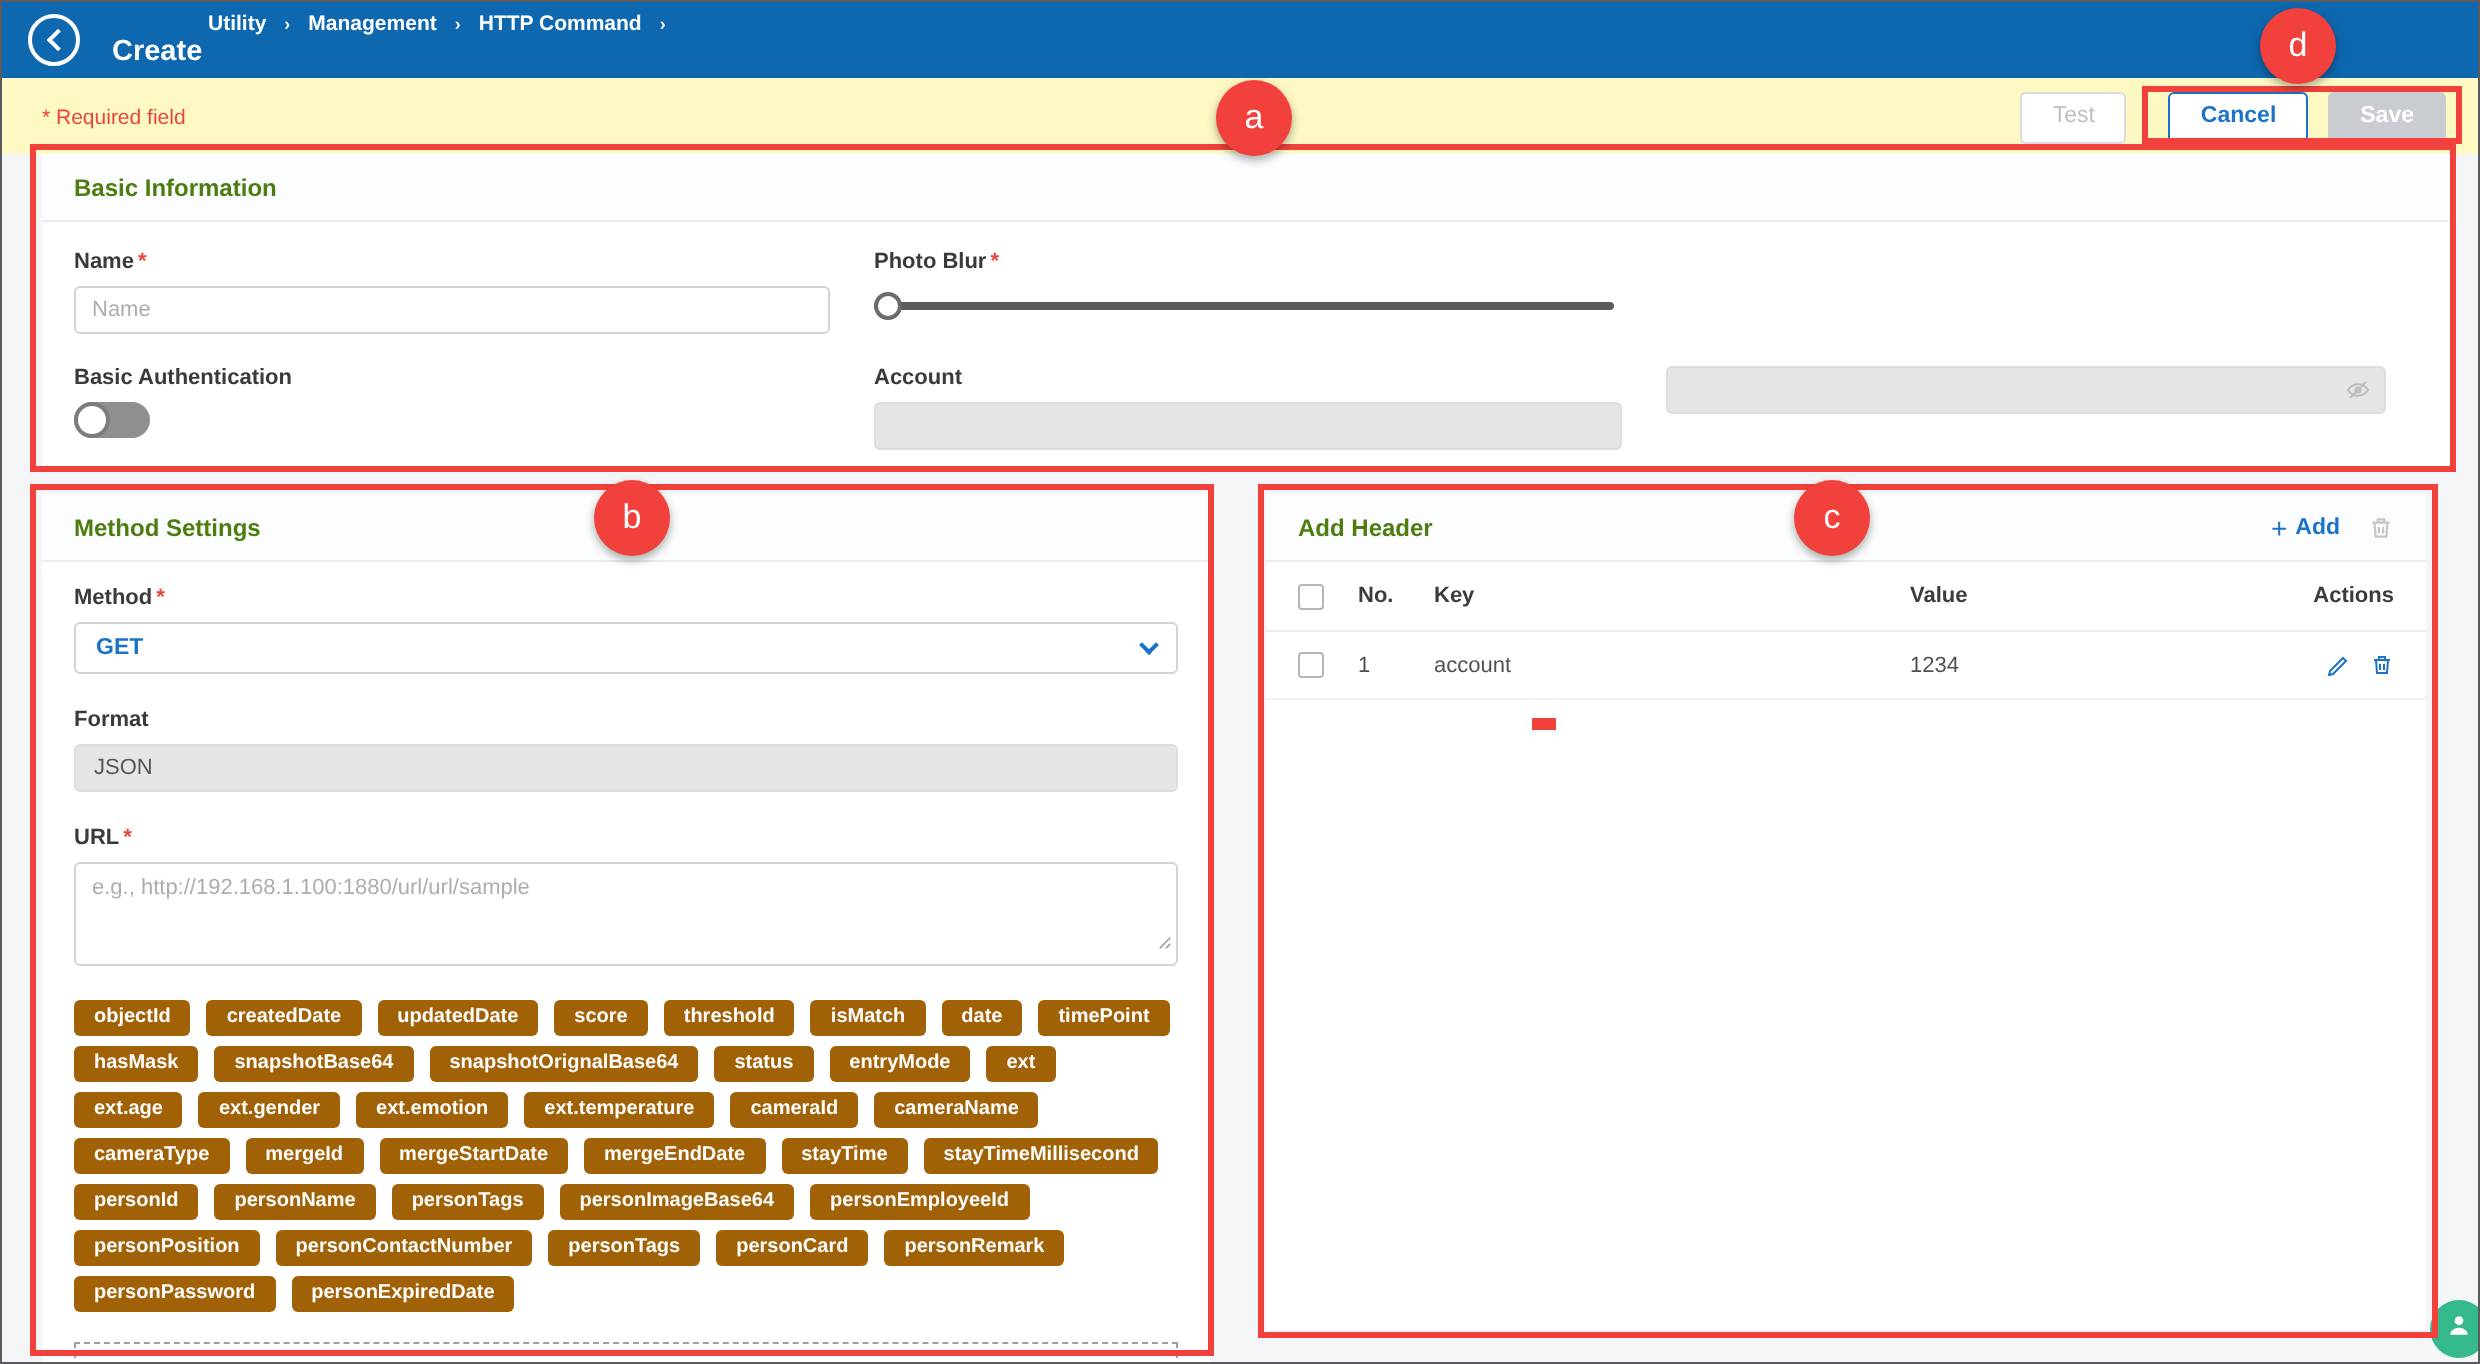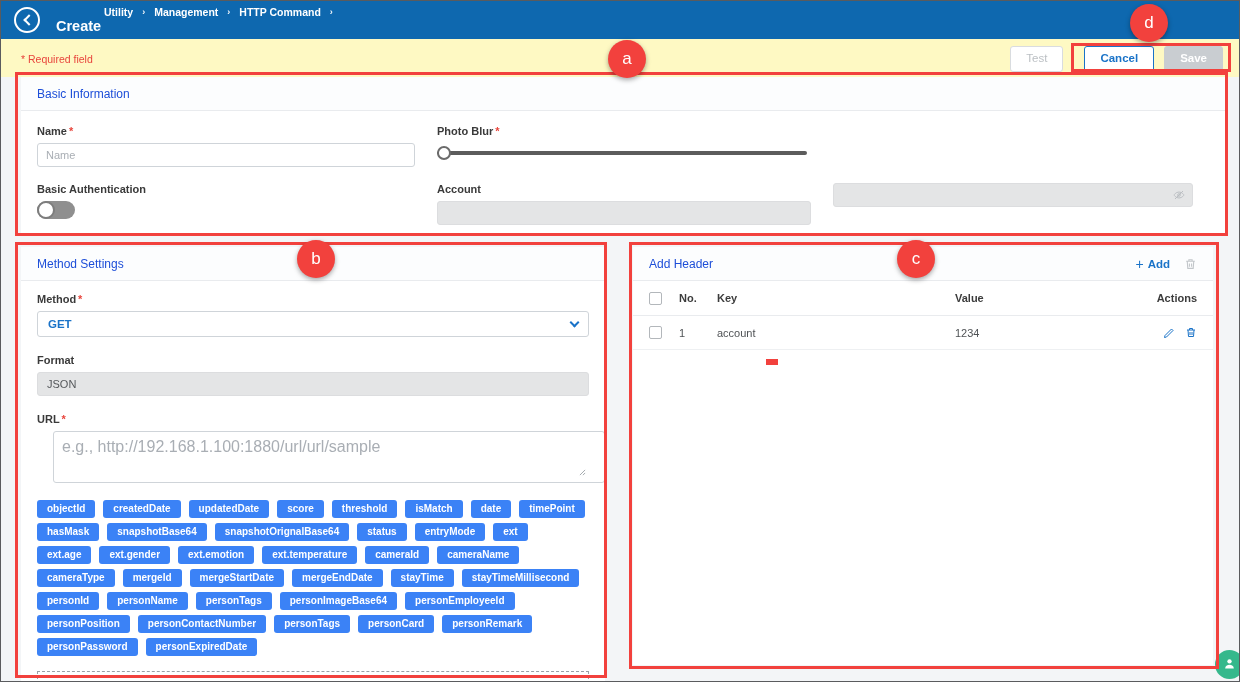--- a/index.html
+++ b/index.html
@@ -32,21 +32,21 @@
   .btn-cancel { color:#1a73c8; border:1px solid #1a73c8; background:#fff; font-weight:bold; }
   .btn-save  { color:#fff; border:1px solid #c9cdd1; background:#c9cdd1; font-weight:bold; }
 
   
   .card { position:absolute; background:#fff; }
   .card-a { left:20px; top:76px; width:1204px; height:156px; }
   .card-b { left:20px; top:246px; width:584px; height:470px; }
   .card-c { left:632px; top:246px; width:580px; height:418px; }
   .card-header { height:34px; border-bottom:1px solid #e9ebee; background:#fcfdfe;
     display:flex; align-items:center; justify-content:space-between; padding:0 16px; }
-  .card-title { color:#1d4ed8; font-size:12px; font-weight:normal; }
+  .card-title { color:#4d7c0f; font-size:12px; font-weight:bold; }
 
   .field-label { font-size:11px; font-weight:bold; color:#3a3a3a; margin-bottom:6px; }
   .req { color:#e8453c; margin-left:2px; }
   .text-input { width:100%; height:24px; border:1px solid #cfd4d9; border-radius:3px;
     padding:0 8px; font-size:11px; color:#333; font-family:inherit; outline:none; }
   .text-input::placeholder, textarea::placeholder { color:#a9aeb4; }
   .disabled-input { width:100%; height:24px; background:#e4e5e6; border:1px solid #dcdddf;
     border-radius:3px; display:flex; align-items:center; padding:0 9px; font-size:11px; color:#55585b;
     position:relative; }
 
@@ -68,25 +68,25 @@
 
   
   .ms-content { padding:12px 16px 0; }
   .select-box { height:26px; border:1px solid #cfd4d9; border-radius:3px; display:flex;
     align-items:center; justify-content:space-between; padding:12px 10px; cursor:pointer; }
   .select-value { color:#1a73c8; font-size:11.5px; font-weight:bold; }
   .select-chevron { width:7px; height:7px; border-right:2px solid #1a73c8; border-bottom:2px solid #1a73c8;
     transform:rotate(45deg); margin-top:-4px; }
   .ms-field { margin-bottom:17px; }
   .url-textarea { width:100%; height:52px; border:1px solid #cfd4d9; border-radius:3px;
-    font-size:16px; font-family:inherit; color:#333; padding:6px 8px; resize:none; outline:none; display:block;margin-left:16px; }
+    font-size:11px; font-family:inherit; color:#333; padding:6px 8px; resize:none; outline:none; display:block; }
   .resize-grip { position:absolute; right:3px; bottom:3px; pointer-events:none; }
 
   .chips { display:flex; flex-wrap:wrap; gap:5px 8px; margin-top:2px; margin-bottom:15px; }
-  .chip { background:#3b82f6; color:#fff; font-size:10px; font-weight:bold; line-height:1;
+  .chip { background:#a16207; color:#fff; font-size:10px; font-weight:bold; line-height:1;
     padding:4px 10px; border-radius:3px; cursor:pointer; white-space:nowrap; }
 
   .tips { border:1px dashed #9aa0a6; padding:11px 12px 10px; }
 
   
   .ah-actions { display:flex; align-items:center; gap:14px; }
   .add-link { display:flex; align-items:center; gap:4px; color:#1a73c8; font-size:11.5px;
     font-weight:bold; cursor:pointer; }
   .add-plus { font-size:14px; font-weight:normal; line-height:1; }
   .thead, .trow { display:grid; grid-template-columns:30px 38px 1fr 190px 52px; align-items:center;

